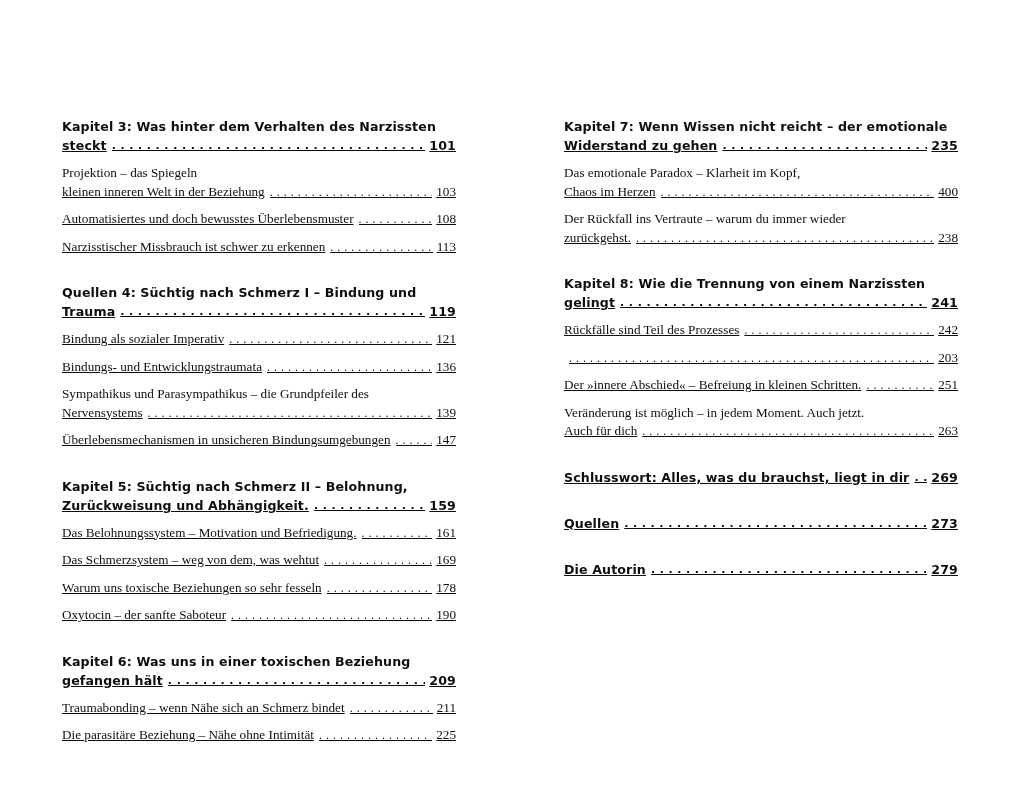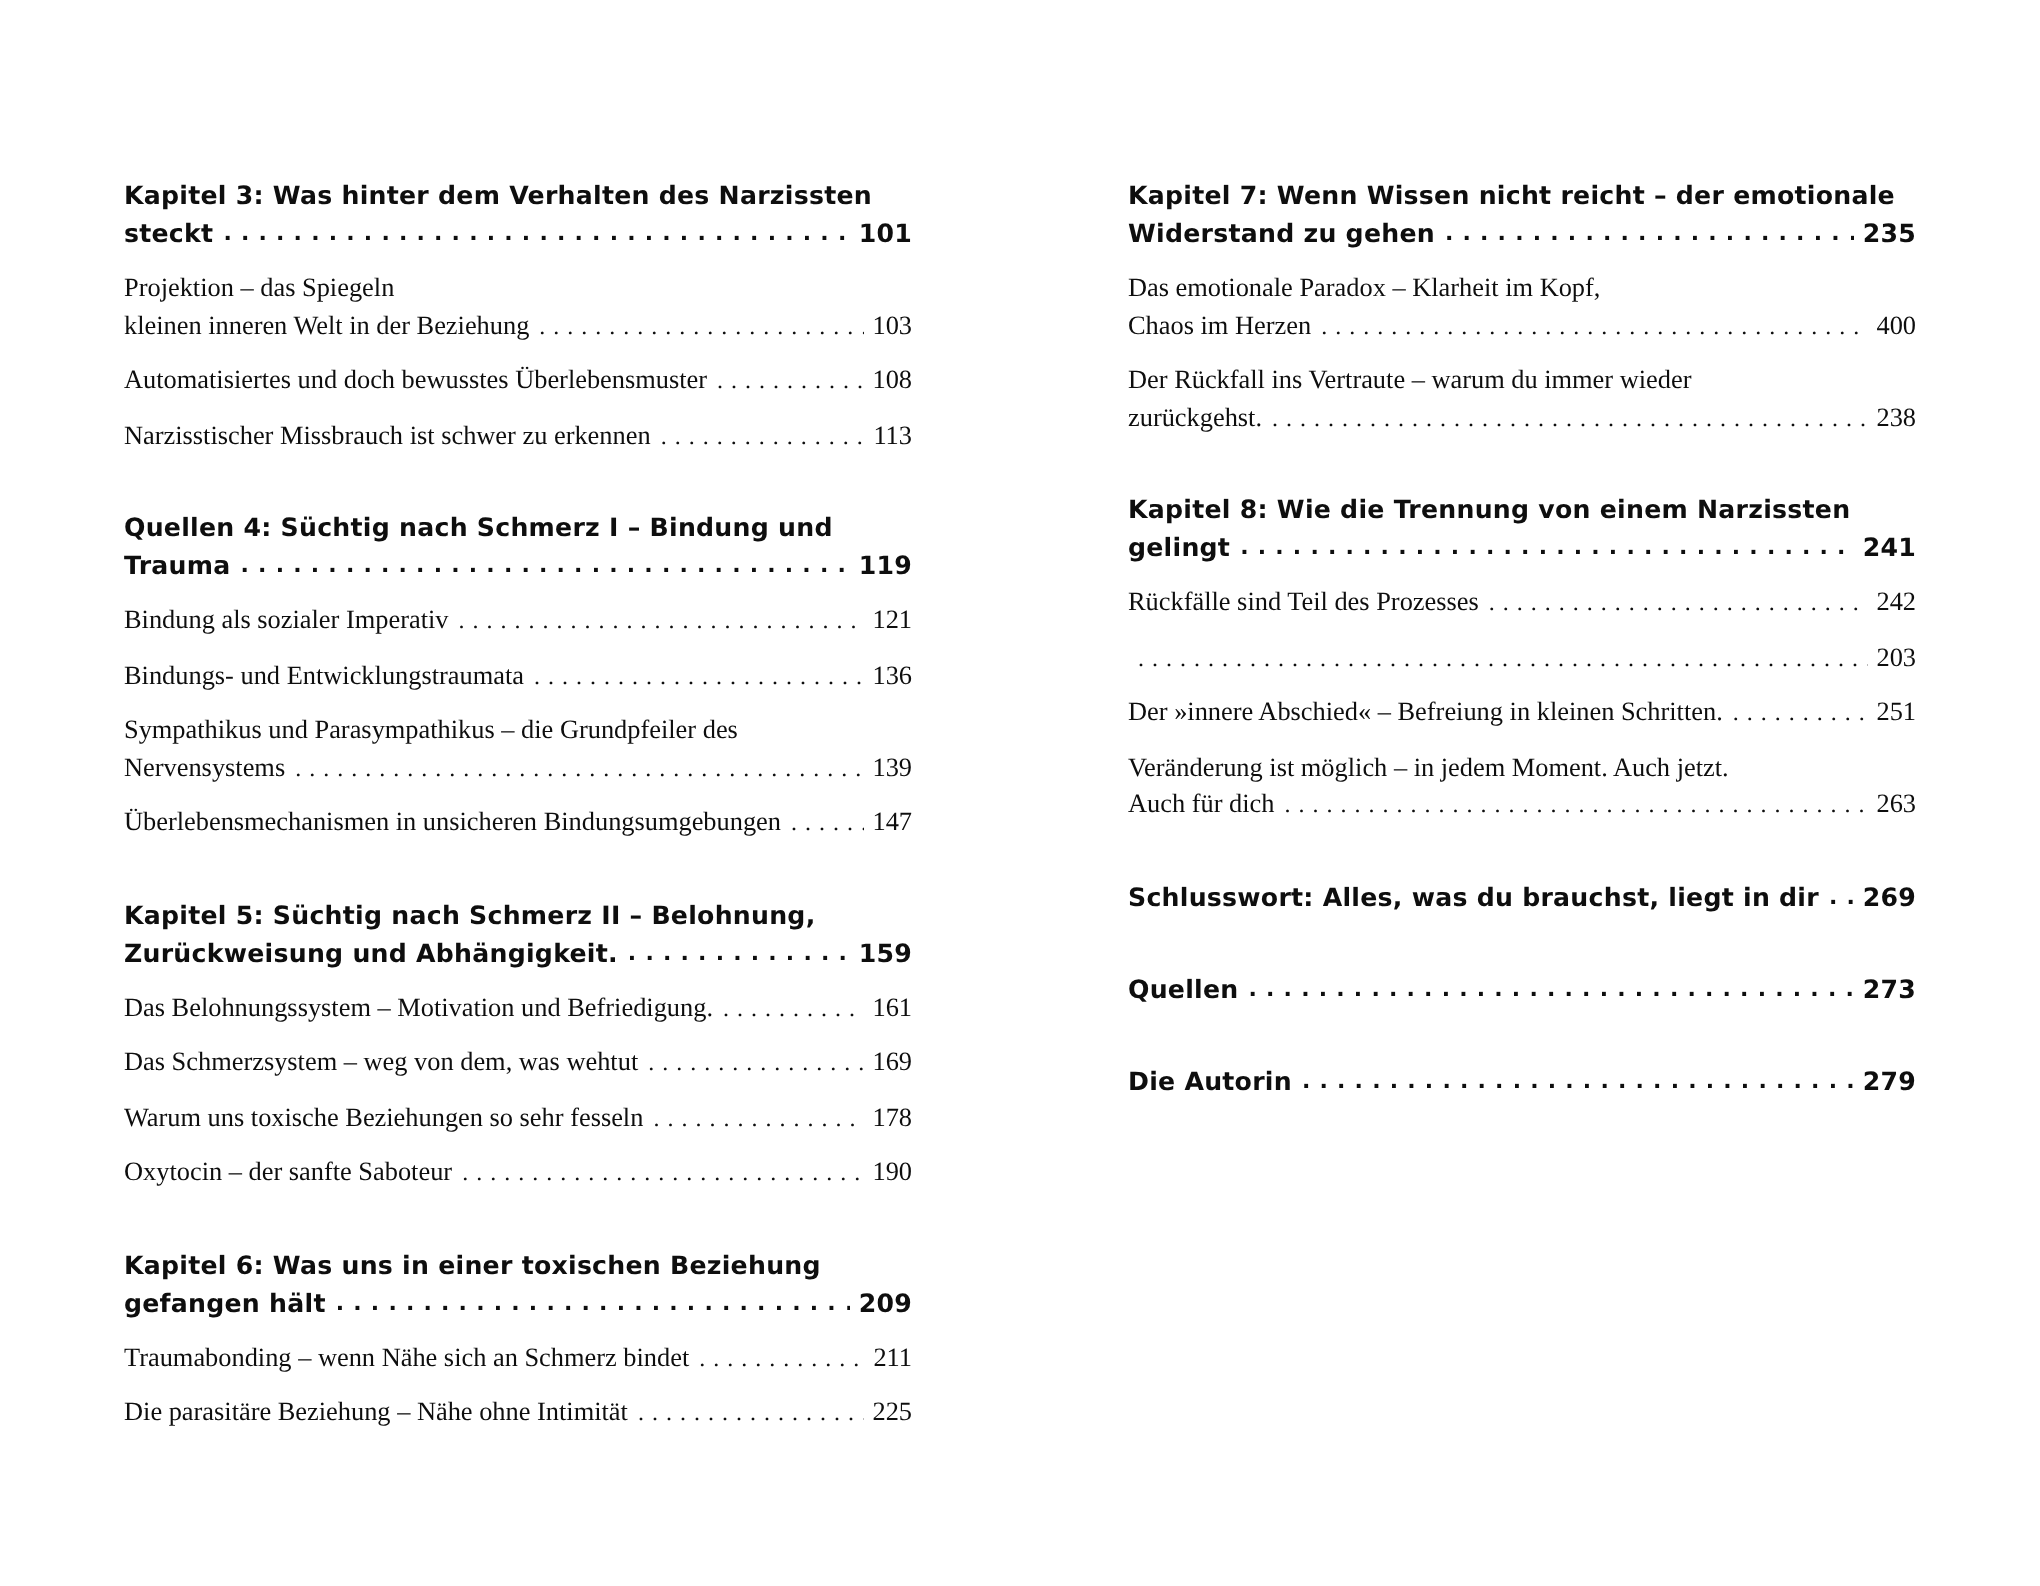--- a/index.html
+++ b/index.html
@@ -13,21 +13,21 @@
     font-family: "Liberation Serif", serif;
     color: #0e0e0e;
     position: relative;
     overflow: hidden;
   }
   .page {
     position: absolute;
     inset: 0;
     display: flex;
     box-sizing: border-box;
-    padding: 88px 62px 40px 62px;
+    padding: 117px 62px 40px 62px;
   }
   .column {
     width: 394px;
     box-sizing: border-box;
   }
   .column.left { margin-left: 0px; }
   .gutter { width: 113px; }
 
   
   .chapter {
@@ -43,20 +43,21 @@
     font-size: 13.2px;
     line-height: 18.5px;
     margin-bottom: 9px;
   }
 
   
   .line {
     display: flex;
     align-items: flex-end;
     width: 100%;
+    text-decoration: underline;
   }
   .line .txt {
     white-space: pre;
   }
   .leaders {
     flex: 1 1 auto;
     overflow: hidden;
     white-space: nowrap;
     margin: 0 4px 0 5px;
     letter-spacing: 4.0px;

